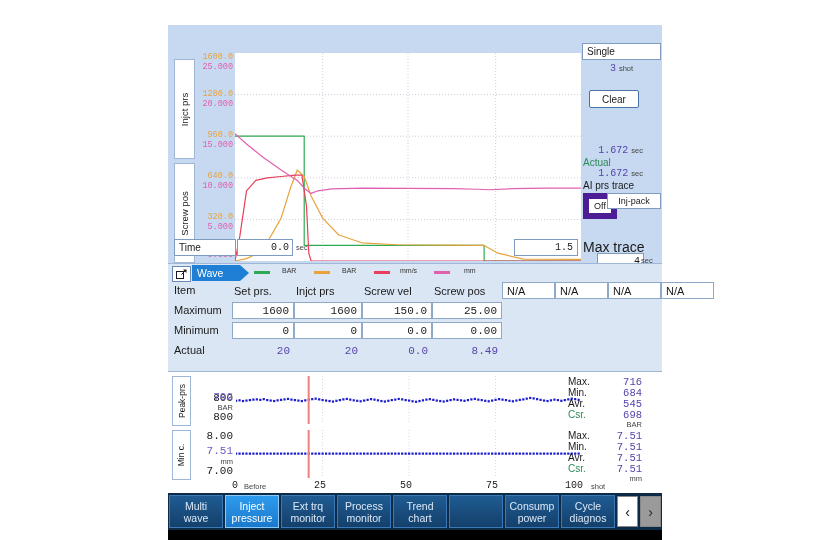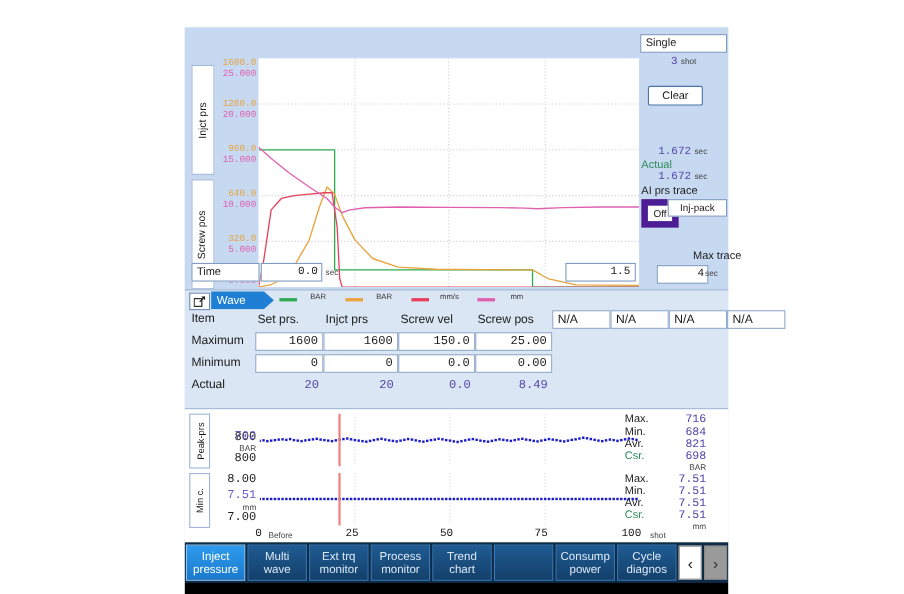--- a/index.html
+++ b/index.html
@@ -64,21 +64,21 @@
     left: 67px; top: 28px;
     width: 346px; height: 208px;
     background: #ffffff;
     overflow: hidden;
   }
   #plot svg { display:block; }
 
   
   #wave-right {
     position: absolute;
-    left: 413px; top: 0px;
+    left: 413px; top: 12px;
     width: 102px; height: 238px;
   }
   .fieldbox {
     position: absolute;
     background: #ffffff;
     border: 1px solid #7f9bc0;
     font-size: 10px;
     color: #1a1a1a;
     box-sizing: border-box;
     display: flex; align-items: center;
@@ -108,21 +108,21 @@
   #off-btn {
     position:absolute; left: 2px; top: 156px; width: 22px; height: 14px;
     background:#ffffff; border:6px solid #4c1d95; font-size:9px; color:#1a1a1a;
     display:flex; align-items:center; justify-content:center;
   }
   #injpack-btn {
     position:absolute; left: 26px; top: 156px; width: 52px; height: 14px;
     background:#ffffff; border:1px solid #7f9bc0; font-size:9px; color:#1a1a1a;
     display:flex; align-items:center; justify-content:center;
   }
-  #lbl-maxtrace { position:absolute; left: 2px; top: 202px; font-size: 10px; color: #1a1a1a; margin-left: 47px; }
+  #lbl-maxtrace { position:absolute; left: 2px; top: 202px; font-size: 14px; color: #1a1a1a; }
   #maxtrace-box {
     position:absolute; left: 16px; top: 216px; width: 42px; height: 15px;
     background:#ffffff; border:1px solid #7f9bc0; font-size:10px; color:#1a1a1a;
     display:flex; align-items:center; justify-content:flex-end; padding-right:3px;
     font-family:"Liberation Mono", monospace;
   }
   #maxtrace-unit { position:absolute; left: 60px; top: 219px; font-size:7.5px; color:#444; }
 
   
   #time-row {
@@ -541,21 +541,21 @@
         <div class="st-row" style="top:0px;">
           <span class="st-lbl" style="color:#1a1a1a;">Max.</span>
           <span class="st-val">716</span>
         </div>
         <div class="st-row" style="top:11px;">
           <span class="st-lbl" style="color:#1a1a1a;">Min.</span>
           <span class="st-val">684</span>
         </div>
         <div class="st-row" style="top:22px;">
           <span class="st-lbl" style="color:#1a1a1a;">Avr.</span>
-          <span class="st-val">821</span>
+          <span class="st-val">545</span>
         </div>
         <div class="st-row" style="top:33px;">
           <span class="st-lbl" style="color:#2e8b57;">Csr.</span>
           <span class="st-val">698</span>
         </div>
         <div class="st-unit" style="top:44px;">BAR</div>
       </div>
 
       <div class="trend-vtab" style="top:58px;height:48px;">
         <span>Min c.</span>
@@ -700,29 +700,29 @@
         <div class="sxu" style="left:8px;">Before</div>
         <div class="sx" style="left:78px;">25</div>
         <div class="sx" style="left:164px;">50</div>
         <div class="sx" style="left:250px;">75</div>
         <div class="sx" style="left:329px;">100</div>
         <div class="sxu" style="left:355px;">shot</div>
       </div>
     </div>
 
     <div id="navbar">
+      <div class="navbtn">
+        <span>Multi</span>
+        <span>wave</span>
+      </div>
       <div class="navbtn active">
         <span>Inject</span>
         <span>pressure</span>
       </div>
       <div class="navbtn">
-        <span>Multi</span>
-        <span>wave</span>
-      </div>
-      <div class="navbtn">
         <span>Ext trq</span>
         <span>monitor</span>
       </div>
       <div class="navbtn">
         <span>Process</span>
         <span>monitor</span>
       </div>
       <div class="navbtn">
         <span>Trend</span>
         <span>chart</span>

